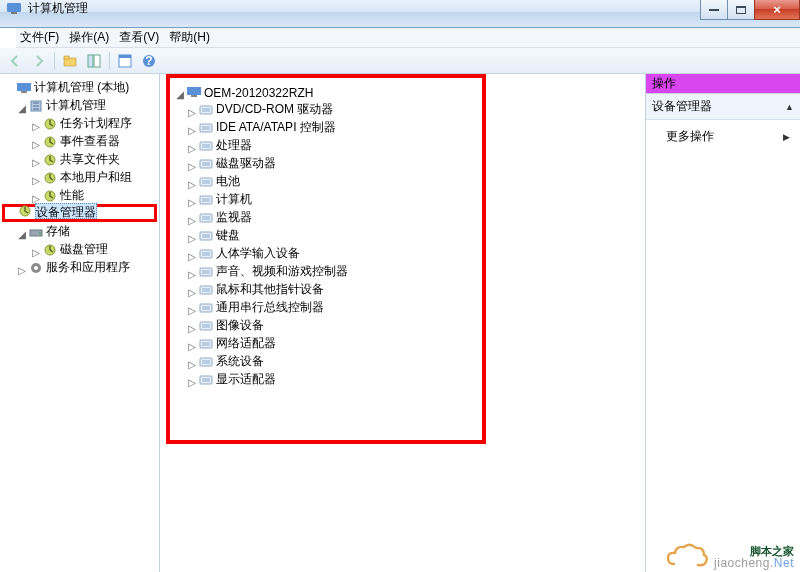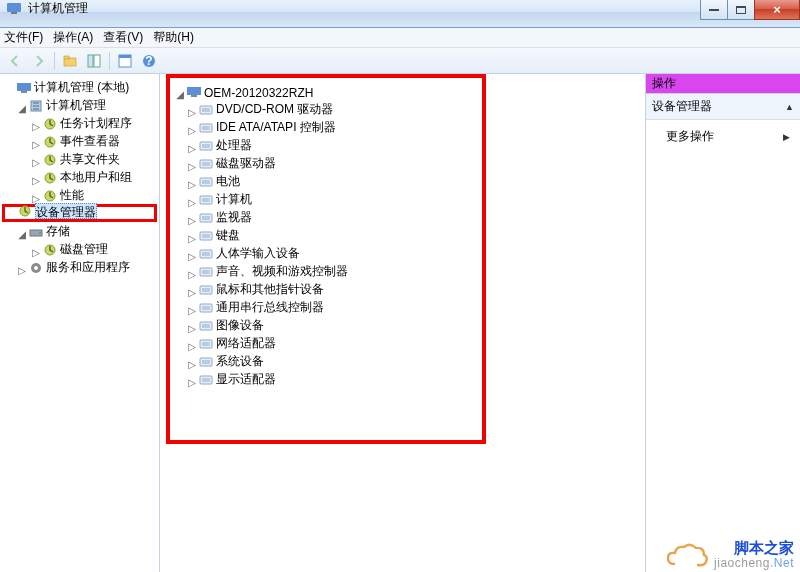--- a/index.html
+++ b/index.html
@@ -10,21 +10,21 @@
   .titlebar .app-icon { width: 16px; height: 16px; margin: 0 6px 0 6px; display: inline-block; }
   .titlebar .title-text { color: #000; }
   .win-buttons { position: absolute; right: 0; top: 0; display: flex; height: 20px; }
   .win-btn { width: 28px; height: 20px; border: 1px solid #6f8fb2; border-top: none; background: linear-gradient(to bottom,#f2f7fc,#d2e2f2); display: flex; align-items: center; justify-content: center; margin-left: -1px; }
   .win-btn.min span { width: 10px; border-bottom: 2px solid #3b4a5a; display: inline-block; }
   .win-btn.max span { width: 10px; height: 8px; border: 1px solid #3b4a5a; border-top: 2px solid #3b4a5a; display: inline-block; }
   .win-btn.close { width: 46px; background: linear-gradient(to bottom,#e99a8f 0%,#d9604d 45%,#c73b26 46%,#e07457 100%); border-color:#9a3523; }
   .win-btn.close span { color:#fff; font-weight:bold; font-size:13px; line-height:1; }
 
   
-  .menubar { height: 20px; background: #f3f7fc; border-bottom: 1px solid #d6e1ee; display: flex; align-items: center; padding: 0 4px; gap: 10px; }
+  .menubar { height: 20px; background: #f3f7fc; border-bottom: 1px solid #d6e1ee; display: flex; align-items: center; padding: 0 4px; gap: 10px; margin-left: 16px; }
   .menubar span { color: #000; }
 
   
   .toolbar { height: 26px; background: linear-gradient(to bottom,#f5f9fd,#e5eef8); border-bottom: 1px solid #c4d3e4; display: flex; align-items: center; padding: 0 4px; gap: 2px; }
   .tb-btn { width: 22px; height: 22px; display: flex; align-items: center; justify-content: center; border-radius: 2px; }
   .tb-sep { width: 1px; height: 18px; background: #c4d3e4; margin: 0 2px; }
   .tb-btn svg { width: 16px; height: 16px; }
   .disabled svg { opacity: .45; }
 
   
@@ -59,21 +59,21 @@
   
   .ico-folder { fill:#f3d16b; stroke:#b78a1d; stroke-width:.5; }
   .ico-mon { fill:#5a90d8; }
   .ico-gear { fill:#8b8b8b; }
   .ico-drive { fill:#9aa6b2; }
 
   
   .watermark { position: absolute; right: 6px; bottom: 2px; display: flex; align-items: flex-end; gap: 6px; pointer-events: none; }
   .wm-cloud { width: 42px; height: 28px; }
   .wm-text { display: flex; flex-direction: column; align-items: flex-end; line-height: 1.1; }
-  .wm-main { font-size: 15px; font-weight: bold; color: #1d4ed8; text-shadow: 0 0 2px #fff, 0 0 2px #fff; }
+  .wm-main { font-size: 11px; font-weight: bold; color: #14532d; text-shadow: 0 0 2px #fff, 0 0 2px #fff; }
   .wm-sub { font-size: 11px; color: #9d9d9d; letter-spacing: .5px; }
   .wm-sub b { color: #6aa2e6; font-weight: normal; }
 </style>
 </head>
 <body>
 
 <div class="titlebar">
   <span class="app-icon">
     <svg viewBox="0 0 16 16">
         <rect x="1" y="3" width="14" height="9" rx="1" fill="#5a90d8"></rect>

